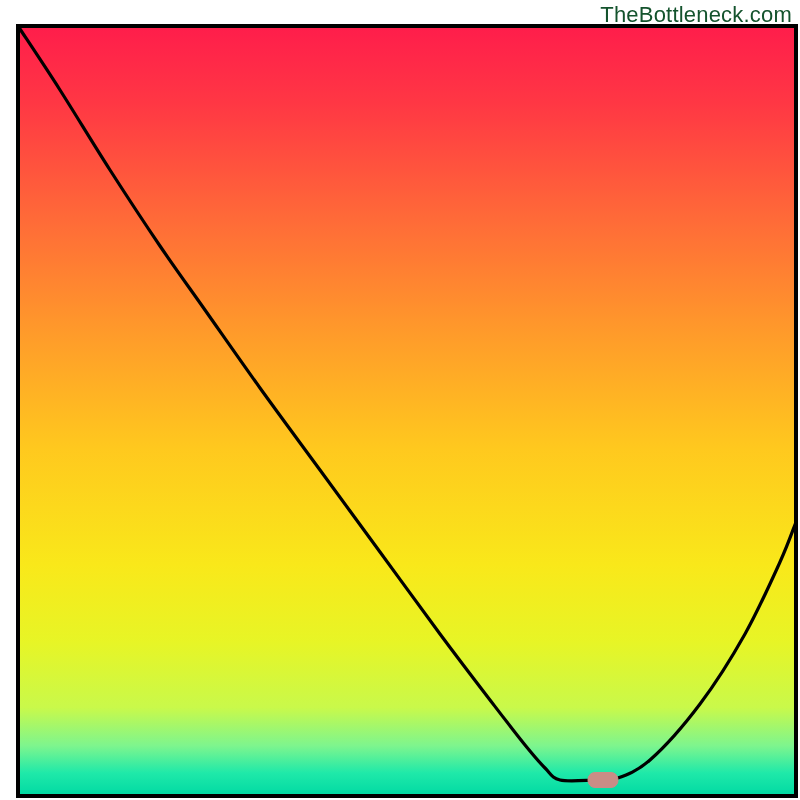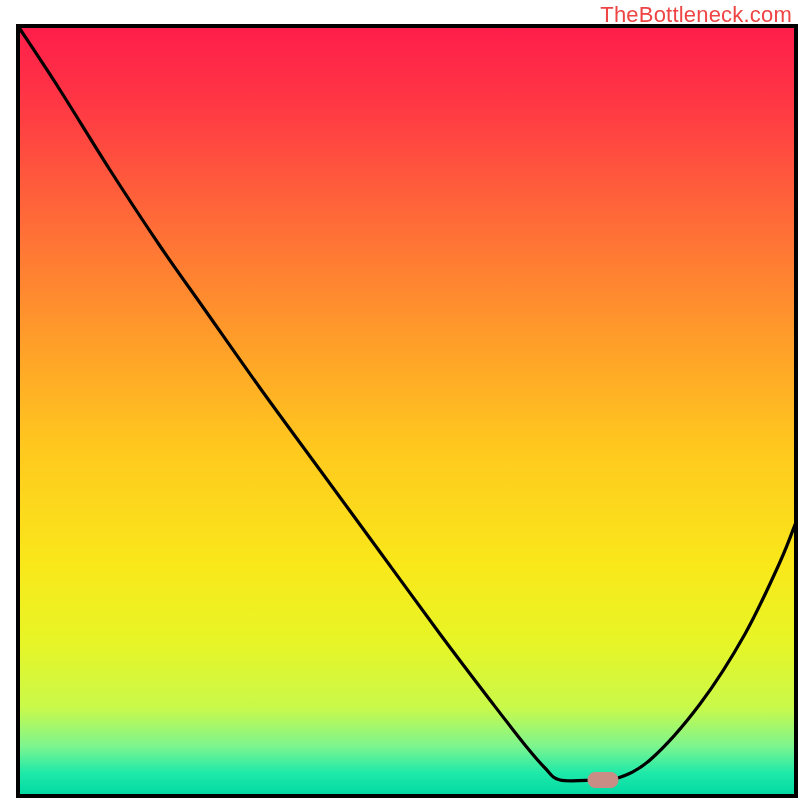--- a/index.html
+++ b/index.html
@@ -15,21 +15,21 @@
     position: relative;
     width: 800px;
     height: 800px;
     background: #fff;
   }
   .watermark {
     position: absolute;
     top: 2px;
     right: 8px;
     font-size: 22px;
-    color: #ef4444;
+    color: #14532d;
     font-weight: 500;
     letter-spacing: 0.2px;
     z-index: 5;
   }
   svg {
     position: absolute;
     top: 0;
     left: 0;
   }
 </style>

